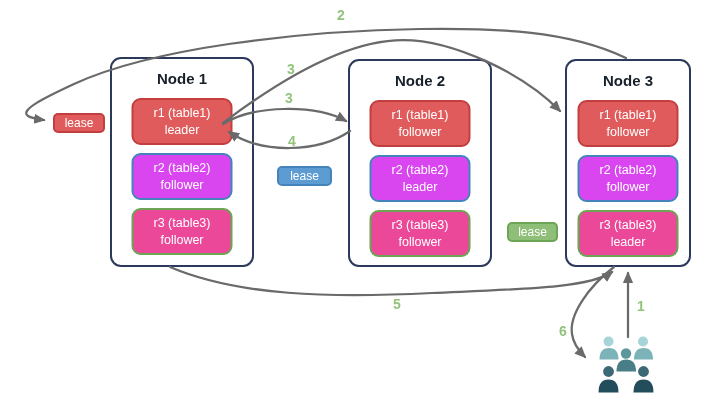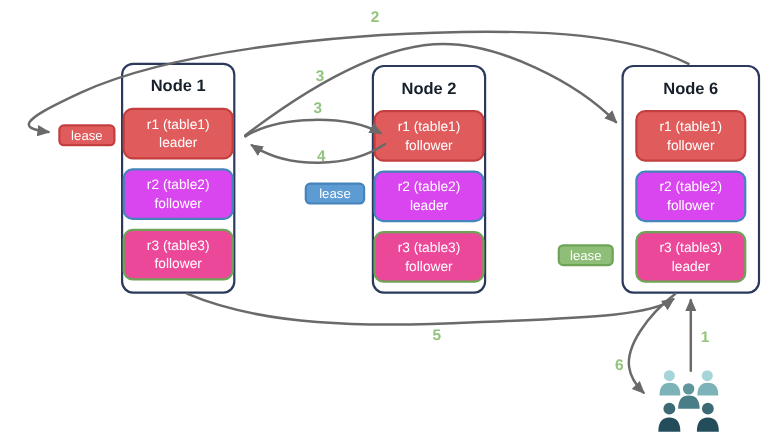--- a/index.html
+++ b/index.html
@@ -1,19 +1,19 @@
 <!DOCTYPE html>
 <html><head>
 <meta charset="utf-8">
 <style>
   html,body{margin:0;padding:0;background:#ffffff;}
   body{width:704px;height:405px;overflow:hidden;font-family:"Liberation Sans",sans-serif;}
   .stage{position:relative;width:704px;height:405px;background:#ffffff;}
 
-  .node{position:absolute;width:104px;height:208px;background:#ffffff;border:2px solid #2b3a5c;
+  .node{position:absolute;width:144px;height:208px;background:#ffffff;border:2px solid #2b3a5c;
         border-radius:11px;box-sizing:border-box;z-index:1;}
   .node-title{text-align:center;font-weight:bold;font-size:15px;color:#17202a;margin-top:11px;}
   .replica{position:absolute;left:50%;transform:translateX(-50%);width:101px;height:47px;
            border-radius:9px;border:2px solid transparent;box-sizing:border-box;color:#ffffff;
            display:flex;flex-direction:column;align-items:center;justify-content:center;
            font-size:12.5px;line-height:1.3;text-align:center;}
   .replica.red{background:#e05c5c;border-color:#c33f3f;}
   .replica.blue{background:#d946ef;border-color:#4583bb;}
   .replica.green{background:#ec4899;border-color:#6da455;}
   .r-pos-0{top:39px;} .r-pos-1{top:94px;} .r-pos-2{top:149px;}
@@ -43,38 +43,38 @@
     <div class="replica blue r-pos-1">
       <span>r2 (table2)</span>
       <span>follower</span>
     </div>
     <div class="replica green r-pos-2">
       <span>r3 (table3)</span>
       <span>follower</span>
     </div>
   </div>
 
-  <div class="node" style="left:338px;top:59px;">
+  <div class="node" style="left:348px;top:59px;">
     <div class="node-title">Node 2</div>
     <div class="replica red r-pos-0">
       <span>r1 (table1)</span>
       <span>follower</span>
     </div>
     <div class="replica blue r-pos-1">
       <span>r2 (table2)</span>
       <span>leader</span>
     </div>
     <div class="replica green r-pos-2">
       <span>r3 (table3)</span>
       <span>follower</span>
     </div>
   </div>
 
   <div class="node" style="left:565px;top:59px;width:126px;">
-    <div class="node-title">Node 6</div>
+    <div class="node-title">Node 3</div>
     <div class="replica red r-pos-0">
       <span>r1 (table1)</span>
       <span>follower</span>
     </div>
     <div class="replica blue r-pos-1">
       <span>r2 (table2)</span>
       <span>follower</span>
     </div>
     <div class="replica green r-pos-2">
       <span>r3 (table3)</span>

